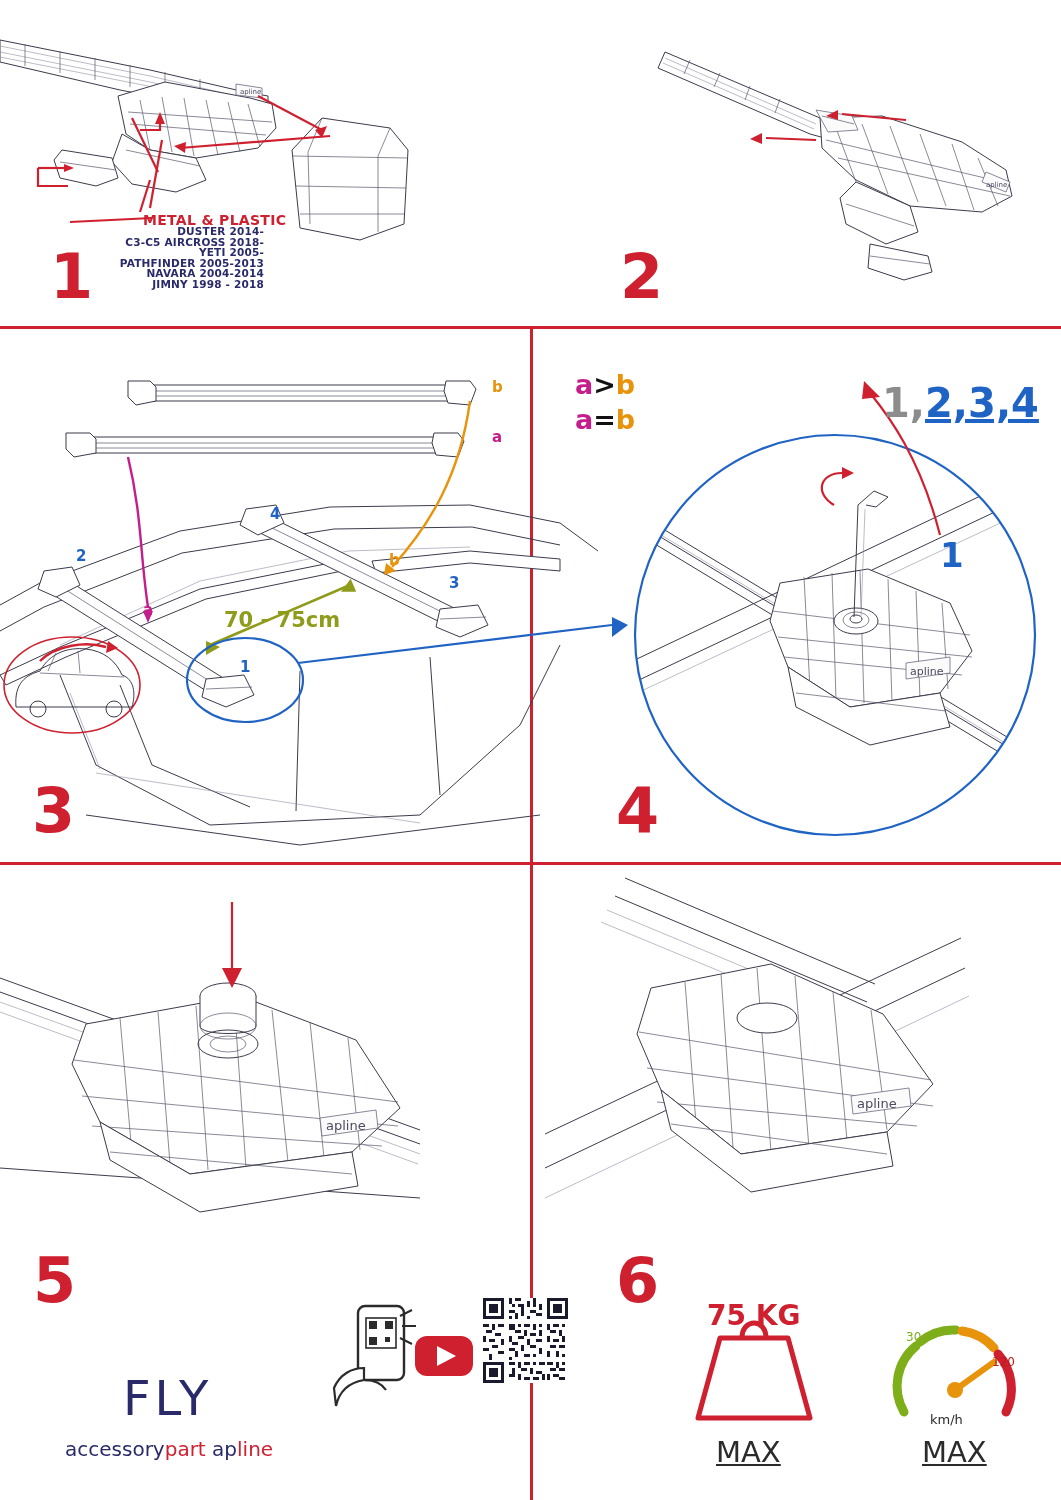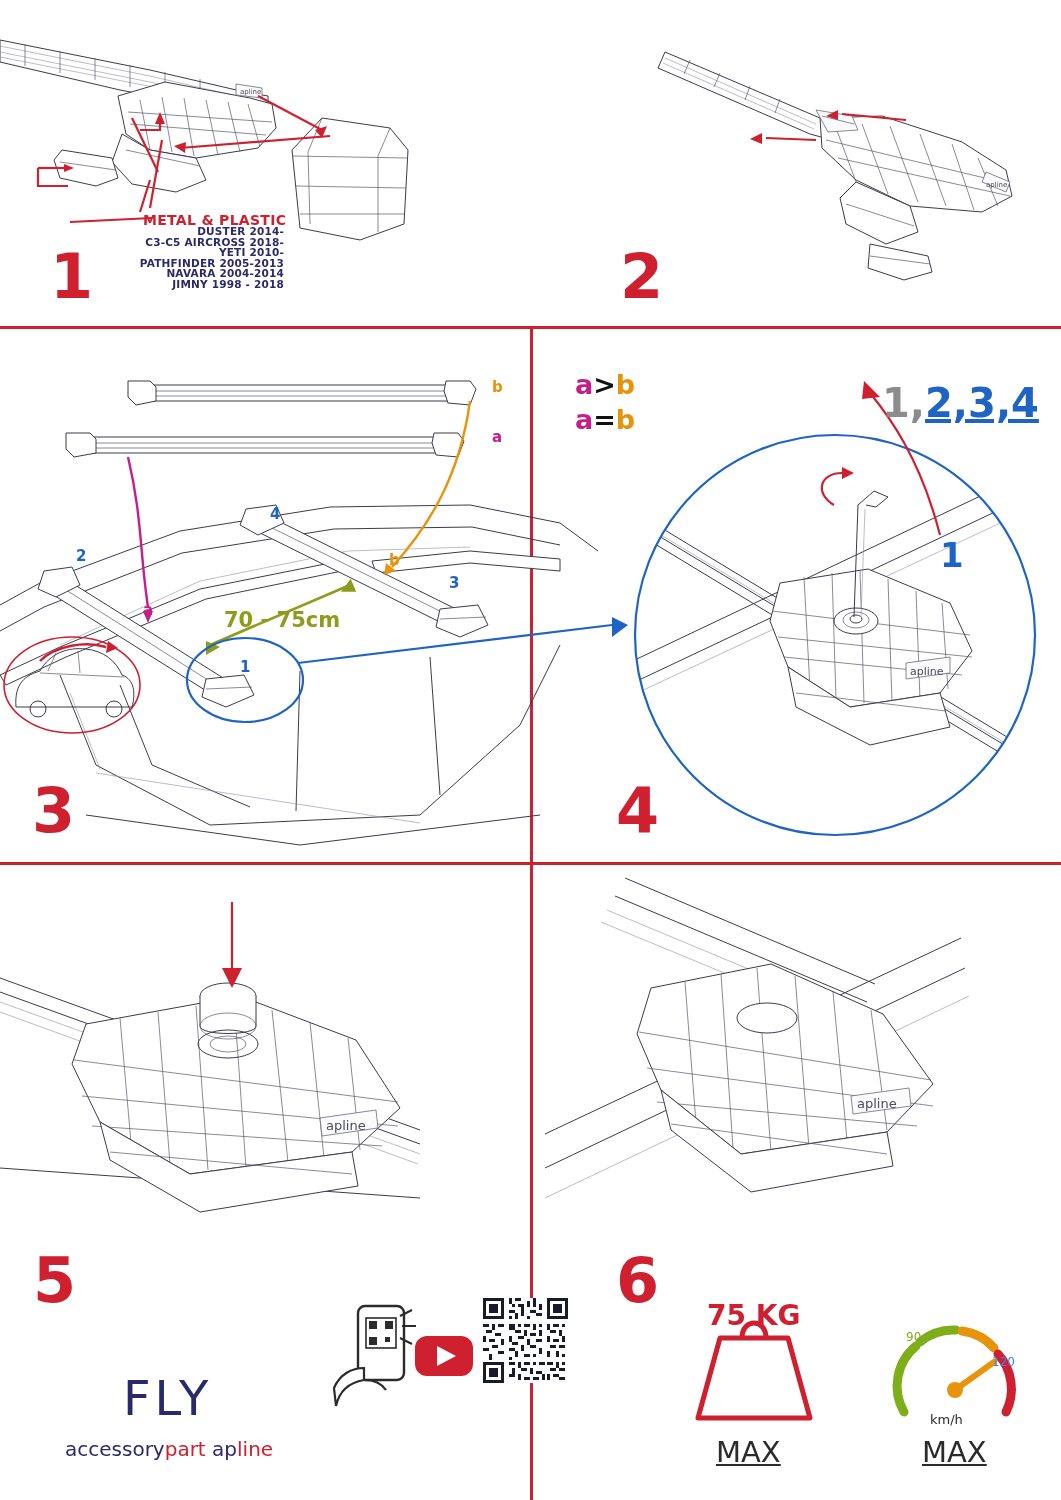--- a/index.html
+++ b/index.html
@@ -52,24 +52,24 @@
   .blue{fill:none;stroke:#1f63c4;stroke-width:2.2;}
   .bluefill{fill:#1f63c4;}
 
   
   .metal-title{
     position:absolute;left:143px;top:212px;
     color:#cf2030;font-weight:bold;font-size:14px;
     font-family:"DejaVu Sans", sans-serif;letter-spacing:.3px;
   }
   .carlist{
-    position:absolute;left:0px;top:226px;width:248px;
+    position:absolute;left:16px;top:226px;width:248px;
     text-align:right;
     color:#2a2a6a;font-weight:bold;font-size:10.5px;line-height:10.5px;
-    font-family:"DejaVu Sans", sans-serif;letter-spacing:.2px;padding-left:36px;
+    font-family:"DejaVu Sans", sans-serif;letter-spacing:.2px;
   }
   .carlist div{white-space:nowrap;}
 
   .ab-eq{position:absolute;font-family:"DejaVu Sans", sans-serif;font-weight:bold;font-size:27px;}
   .ab1{left:575px;top:369px;}
   .ab2{left:575px;top:404px;}
   .ab-a{color:#c51d8c;}
   .ab-op{color:#111;}
   .ab-b{color:#e8930c;}
 
@@ -120,21 +120,21 @@
     position:absolute;left:707px;top:1299px;
     color:#cf2030;font-weight:bold;font-size:28px;font-family:"DejaVu Sans",sans-serif;
   }
   .maxlabel{
     position:absolute;color:#2b2b2b;font-size:29px;font-family:"DejaVu Sans",sans-serif;text-decoration:underline;
   }
   .max1{left:716px;top:1435px;}
   .max2{left:922px;top:1435px;}
   .kmh{position:absolute;left:930px;top:1412px;color:#2b2b2b;font-size:13px;font-family:"DejaVu Sans",sans-serif;}
   .sp60{position:absolute;left:906px;top:1330px;color:#7fae1b;font-size:12px;font-family:"DejaVu Sans",sans-serif;}
-  .sp120{position:absolute;left:992px;top:1355px;color:#3b82f6;font-size:12px;font-family:"DejaVu Sans",sans-serif;}
+  .sp120{position:absolute;left:992px;top:1355px;color:#b91c1c;font-size:12px;font-family:"DejaVu Sans",sans-serif;}
 </style>
 </head>
 <body>
 
 <div class="page">
 
   <div class="hrule" style="top:326px;"></div>
   <div class="hrule" style="top:862px;"></div>
   <div class="vrule" style="left:530px;top:329px;height:533px;"></div>
   <div class="vrule" style="left:530px;top:865px;height:635px;"></div>
@@ -192,21 +192,21 @@
       <polygon class="redfill" points="64,164 64,172 74,168"></polygon>
 
       <path class="red" d="M150 180 L140 212" stroke-width="1.4"></path>
       <path class="red" d="M70 222 L152 218" stroke-width="1.4"></path>
     </svg>
   </div>
   <div class="metal-title">METAL &amp; PLASTIC</div>
   <div class="carlist">
     <div>DUSTER 2014-</div>
     <div>C3-C5 AIRCROSS 2018-</div>
-    <div>YETI 2010-</div>
+    <div>YETI 2005-</div>
     <div>PATHFINDER 2005-2013</div>
     <div>NAVARA 2004-2014</div>
     <div>JIMNY 1998 - 2018</div>
   </div>
   <div class="stepnum s1">1</div>
 
   <div class="panel p2">
     <svg width="491" height="320" viewBox="0 0 491 320">
 
       <path class="ln" d="M95 52 L250 118 L268 126 L262 140 L240 134 L88 68 Z"></path>
@@ -597,18 +597,18 @@
   <div class="maxlabel max1">MAX</div>
 
   <svg style="position:absolute;left:890px;top:1320px;" width="130" height="110" viewBox="0 0 130 110">
     <path d="M14 92 A52 52 0 0 1 26 26" fill="none" stroke="#7fae1b" stroke-width="9" stroke-linecap="round"></path>
     <path d="M30 22 A52 52 0 0 1 66 10" fill="none" stroke="#7fae1b" stroke-width="9" stroke-linecap="round"></path>
     <path d="M72 11 A52 52 0 0 1 104 28" fill="none" stroke="#e8930c" stroke-width="9" stroke-linecap="round"></path>
     <path d="M108 34 A52 52 0 0 1 116 92" fill="none" stroke="#cf2030" stroke-width="9" stroke-linecap="round"></path>
     <line x1="65" y1="70" x2="104" y2="42" stroke="#e8930c" stroke-width="6" stroke-linecap="round"></line>
     <circle cx="65" cy="70" r="8" fill="#e8930c"></circle>
   </svg>
-  <div class="sp60">90</div>
+  <div class="sp60">30</div>
   <div class="sp120">120</div>
   <div class="kmh">km/h</div>
   <div class="maxlabel max2">MAX</div>
 
 </div>
 
 </body></html>

